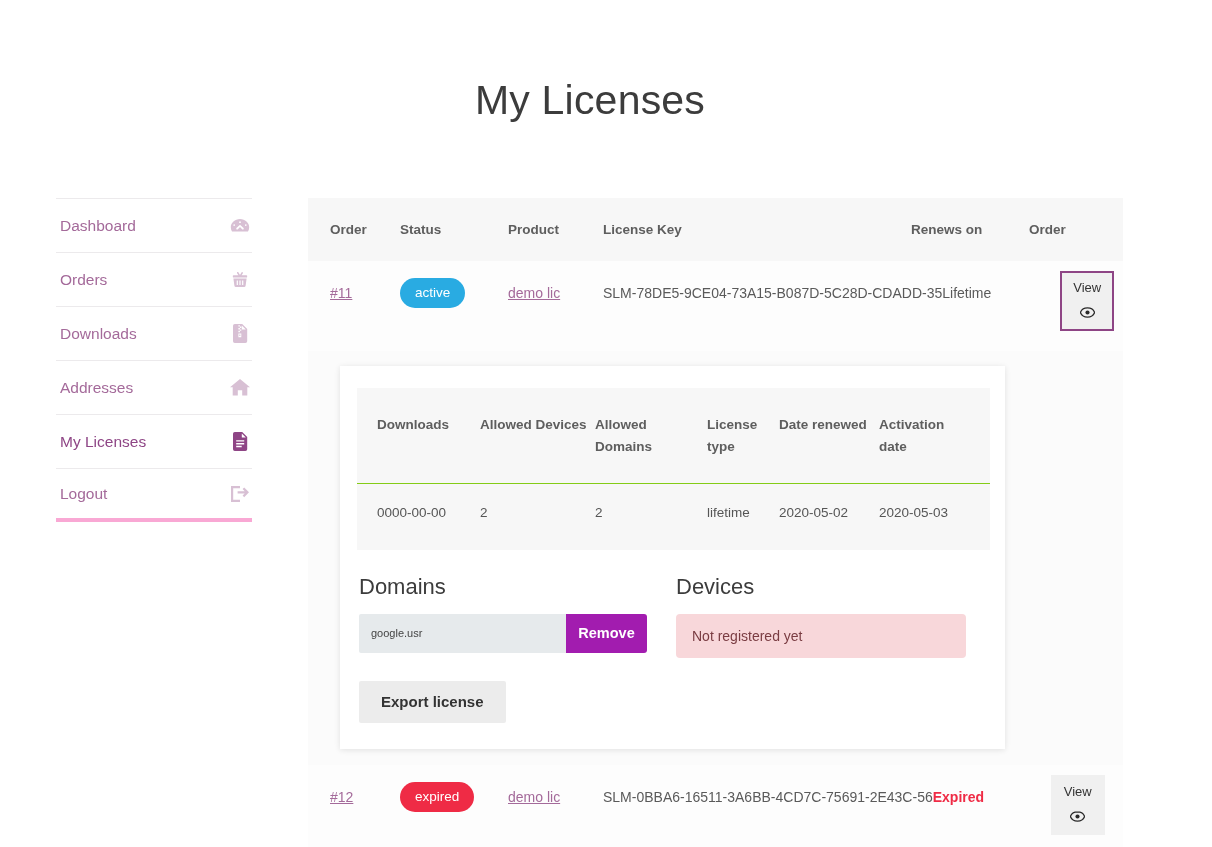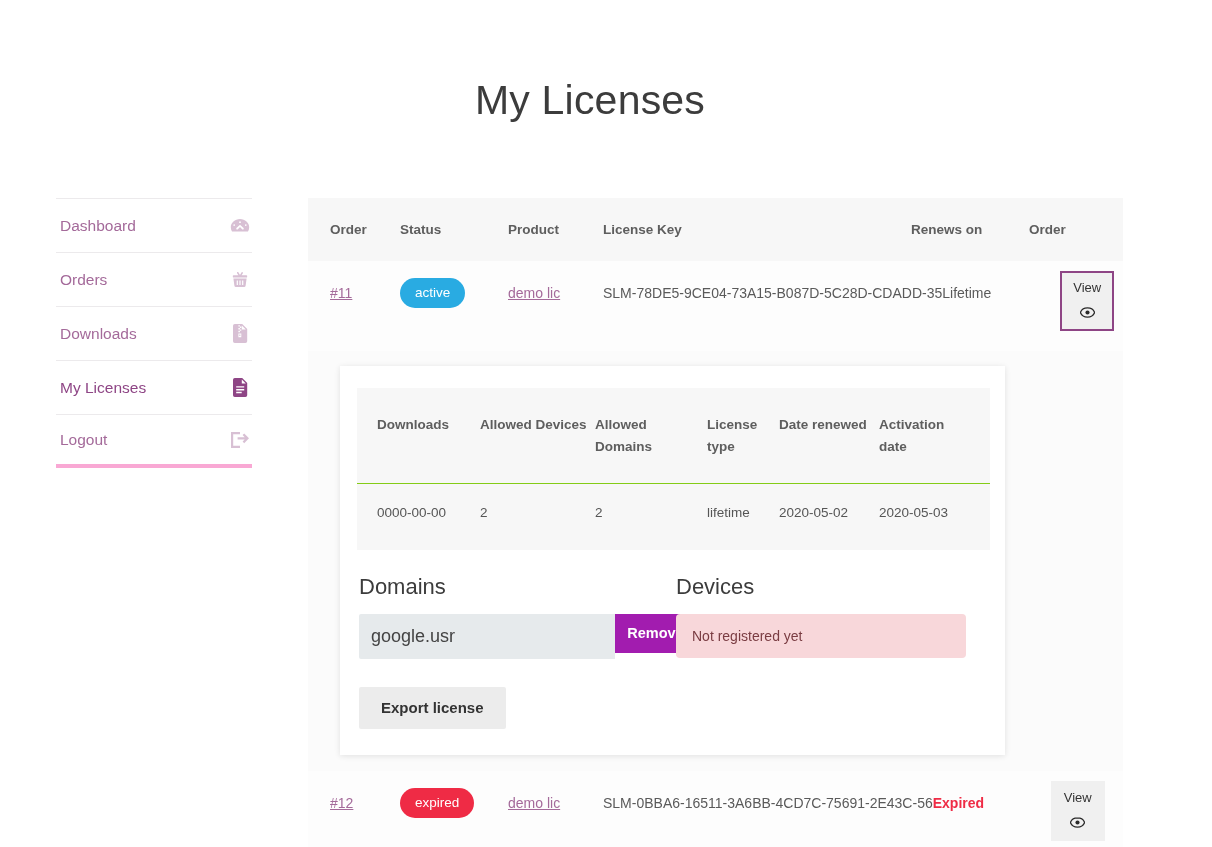--- a/index.html
+++ b/index.html
@@ -227,25 +227,25 @@
     font-size: 22px;
     font-weight: 300;
     color: #3c3c3c;
     margin-bottom: 13px;
     line-height: 1.2;
   }
 
   .domain-row { display: flex; width: 288px; }
   .domain-input {
     flex: 1 1 auto;
-    height: 45px;
+    height: 39px;
     background: #e6eaec;
     border: none;
     padding: 0 12px;
-    font-size: 18px;
+    font-size: 11px;
     color: #444;
     font-family: inherit;
     outline: none;
     border-radius: 2px 0 0 2px;
   }
   .remove-btn {
     flex: 0 0 81px;
     height: 39px;
     background: #a21caf;
     color: #fff;
@@ -307,20 +307,28 @@
           <svg width="18" height="18" viewBox="0 0 18 18" fill="currentColor">
             <path d="M6.3 1.1a.8.8 0 0 1 1.1.2L9 3.9l1.6-2.6a.8.8 0 0 1 1.3.9L10.6 4.2h4.6a1 1 0 0 1 1 1.2l-.2 1H2l-.2-1a1 1 0 0 1 1-1.2h4.6L6.1 2.2a.8.8 0 0 1 .2-1.1zM2.4 7.6h13.2l-1 7.1a1.5 1.5 0 0 1-1.5 1.3H4.9a1.5 1.5 0 0 1-1.5-1.3l-1-7.1zm3.3 1.9v4.6h1.2V9.5H5.7zm2.7 0v4.6h1.2V9.5H8.4zm2.7 0v4.6h1.2V9.5h-1.2z"></path>
           </svg>
         </span>
       </div>
       <div class="sidebar-item">
         <span class="sidebar-label">Downloads</span>
         <span class="sidebar-icon">
           <svg width="15" height="19" viewBox="0 0 15 19" fill="currentColor">
             <path d="M1.8 0h7.4l5 5v12.2a1.8 1.8 0 0 1-1.8 1.8H1.8A1.8 1.8 0 0 1 0 17.2V1.8A1.8 1.8 0 0 1 1.8 0zm7 1.4v4h4l-4-4zM5.4 1.2v1.4h1.5V1.2H5.4zm1.5 1.4v1.4h1.4V2.6H6.9zM5.4 4v1.4h1.5V4H5.4zm1.5 1.4v1.4h1.4V5.4H6.9zM5.4 6.8v1.4h1.5V6.8H5.4zm0 2.8v3.6h2.9V9.6H5.4zm.9 1h1.1v1.5H6.3V10.6z"></path>
+          </svg>
+        </span>
+      </div>
+      <div class="sidebar-item">
+        <span class="sidebar-label">Addresses</span>
+        <span class="sidebar-icon">
+          <svg width="20" height="17" viewBox="0 0 20 17" fill="currentColor">
+            <path d="M10 0 0 8.3h2.7v8.2h5.1v-5.2h4.4v5.2h5.1V8.3H20L10 0z"></path>
           </svg>
         </span>
       </div>
       <div class="sidebar-item is-active">
         <span class="sidebar-label">My Licenses</span>
         <span class="sidebar-icon">
           <svg width="15" height="19" viewBox="0 0 15 19" fill="currentColor">
             <path d="M1.8 0h7.4l5 5v12.2a1.8 1.8 0 0 1-1.8 1.8H1.8A1.8 1.8 0 0 1 0 17.2V1.8A1.8 1.8 0 0 1 1.8 0zm7 1.4v4h4l-4-4zM3.2 8.2v1.4h8V8.2h-8zm0 2.8v1.4h8V11h-8zm0 2.8v1.4h5.5v-1.4H3.2z"></path>
           </svg>
         </span>

